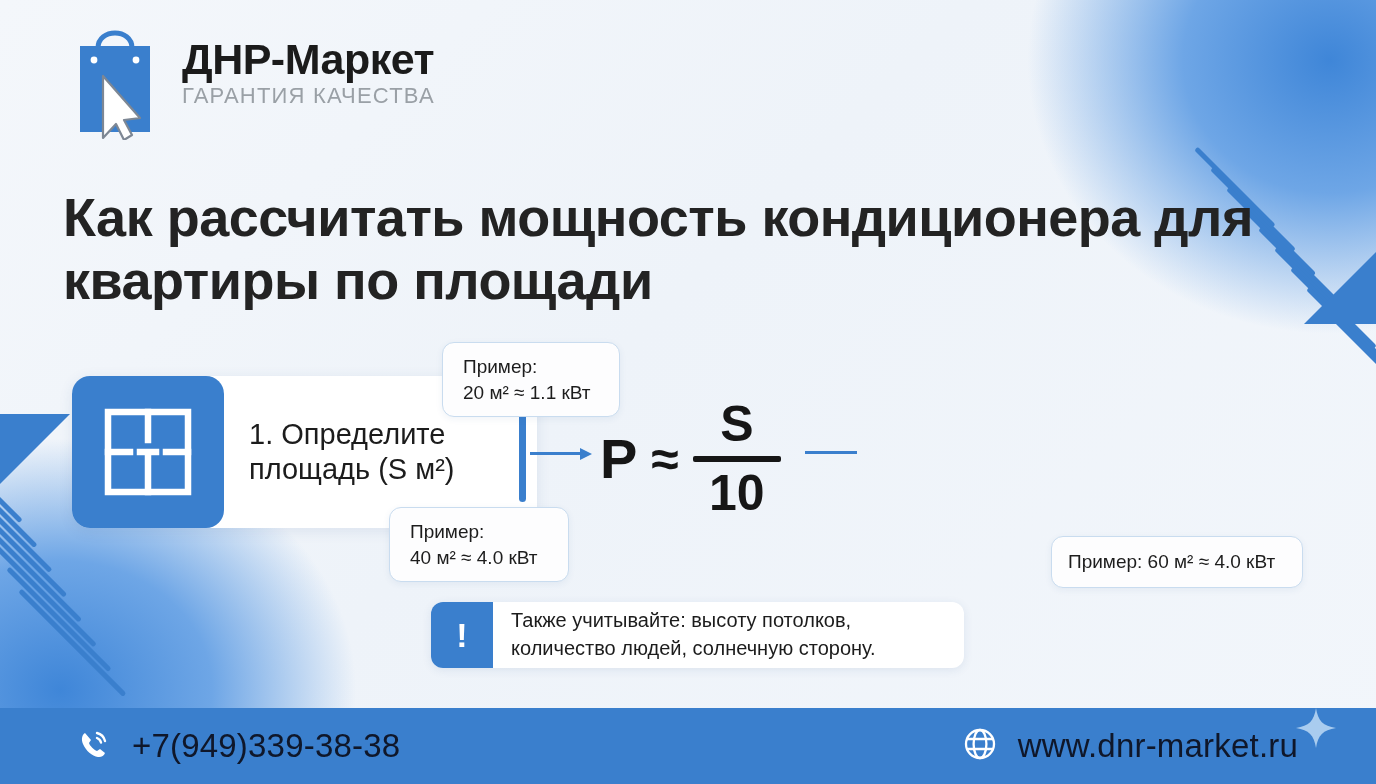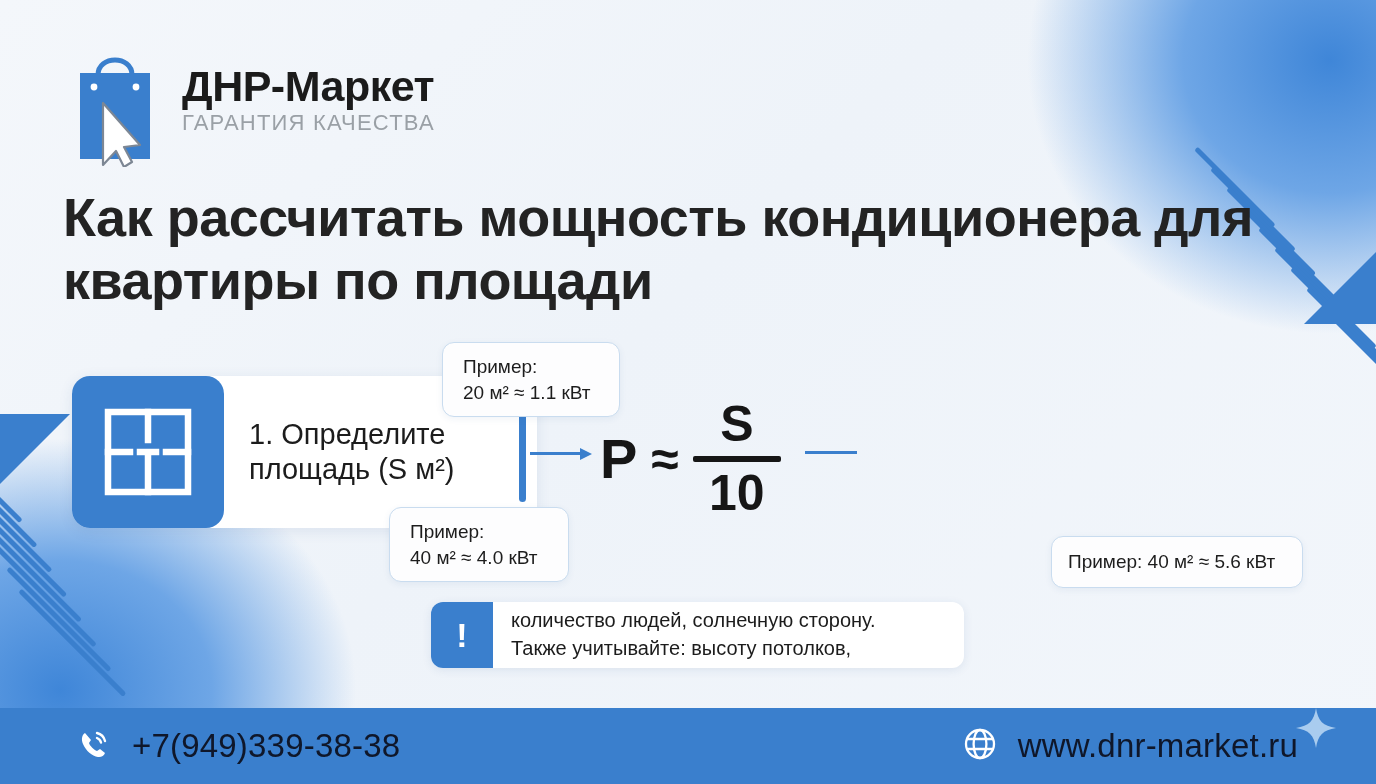--- a/index.html
+++ b/index.html
@@ -36,21 +36,21 @@
     border-left:72px solid transparent;
     border-bottom:72px solid #3a7fcd;
   }
   .tri-bl {
     left:0px; bottom:300px;
     border-right:70px solid transparent;
     border-top:70px solid #3a7fcd;
   }
 
   
-  .logo { position:absolute; left:72px; top:39px; display:flex; align-items:flex-start; }
+  .logo { position:absolute; left:72px; top:12px; display:flex; align-items:flex-start; }
   .logo-mark { position:relative; width:86px; height:128px; }
   .brand { margin-left:24px; padding-top:26px; }
   .brand-name {
     font-size:43px; font-weight:bold; color:#1b1b1b; letter-spacing:-0.5px; line-height:1;
   }
   .brand-sub {
     margin-top:4px; font-size:22px; color:#9aa0a6; letter-spacing:1.2px; line-height:1;
   }
 
   
@@ -242,27 +242,27 @@
 
 
   <div class="bubble bubble-1">
     <div>Пример:</div>
     <div>20 м² ≈ 1.1 кВт</div>
   </div>
   <div class="bubble bubble-2">
     <div>Пример:</div>
     <div>40 м² ≈ 4.0 кВт</div>
   </div>
-  <div class="bubble bubble-3">Пример: 40 м² ≈ 5.6 кВт</div>
+  <div class="bubble bubble-3">Пример: 60 м² ≈ 4.0 кВт</div>
 
   <div class="note">
     <div class="note-badge">!</div>
     <div class="note-text">
+      <div>Также учитывайте: высоту потолков,</div>
       <div>количество людей, солнечную сторону.</div>
-      <div>Также учитывайте: высоту потолков,</div>
     </div>
   </div>
 
   <div class="footer">
     <div class="footer-item f-phone">
       <span>
         <svg width="36" height="36" viewBox="0 0 36 36">
           <path d="M9 7 C6 9, 5 13, 7 18 C10 25, 16 30, 22 31 C25 31.5, 28 30, 29 27 L24 23 L21 25 C18 24, 14 20, 13 17 L15 14 Z" fill="#ffffff"></path>
           <path d="M21 7 C25 8, 28 11, 29 15" fill="none" stroke="#ffffff" stroke-width="2.4" stroke-linecap="round"></path>
           <path d="M21 12 C23 12.8, 24.5 14.5, 25 16.5" fill="none" stroke="#ffffff" stroke-width="2.4" stroke-linecap="round"></path>

